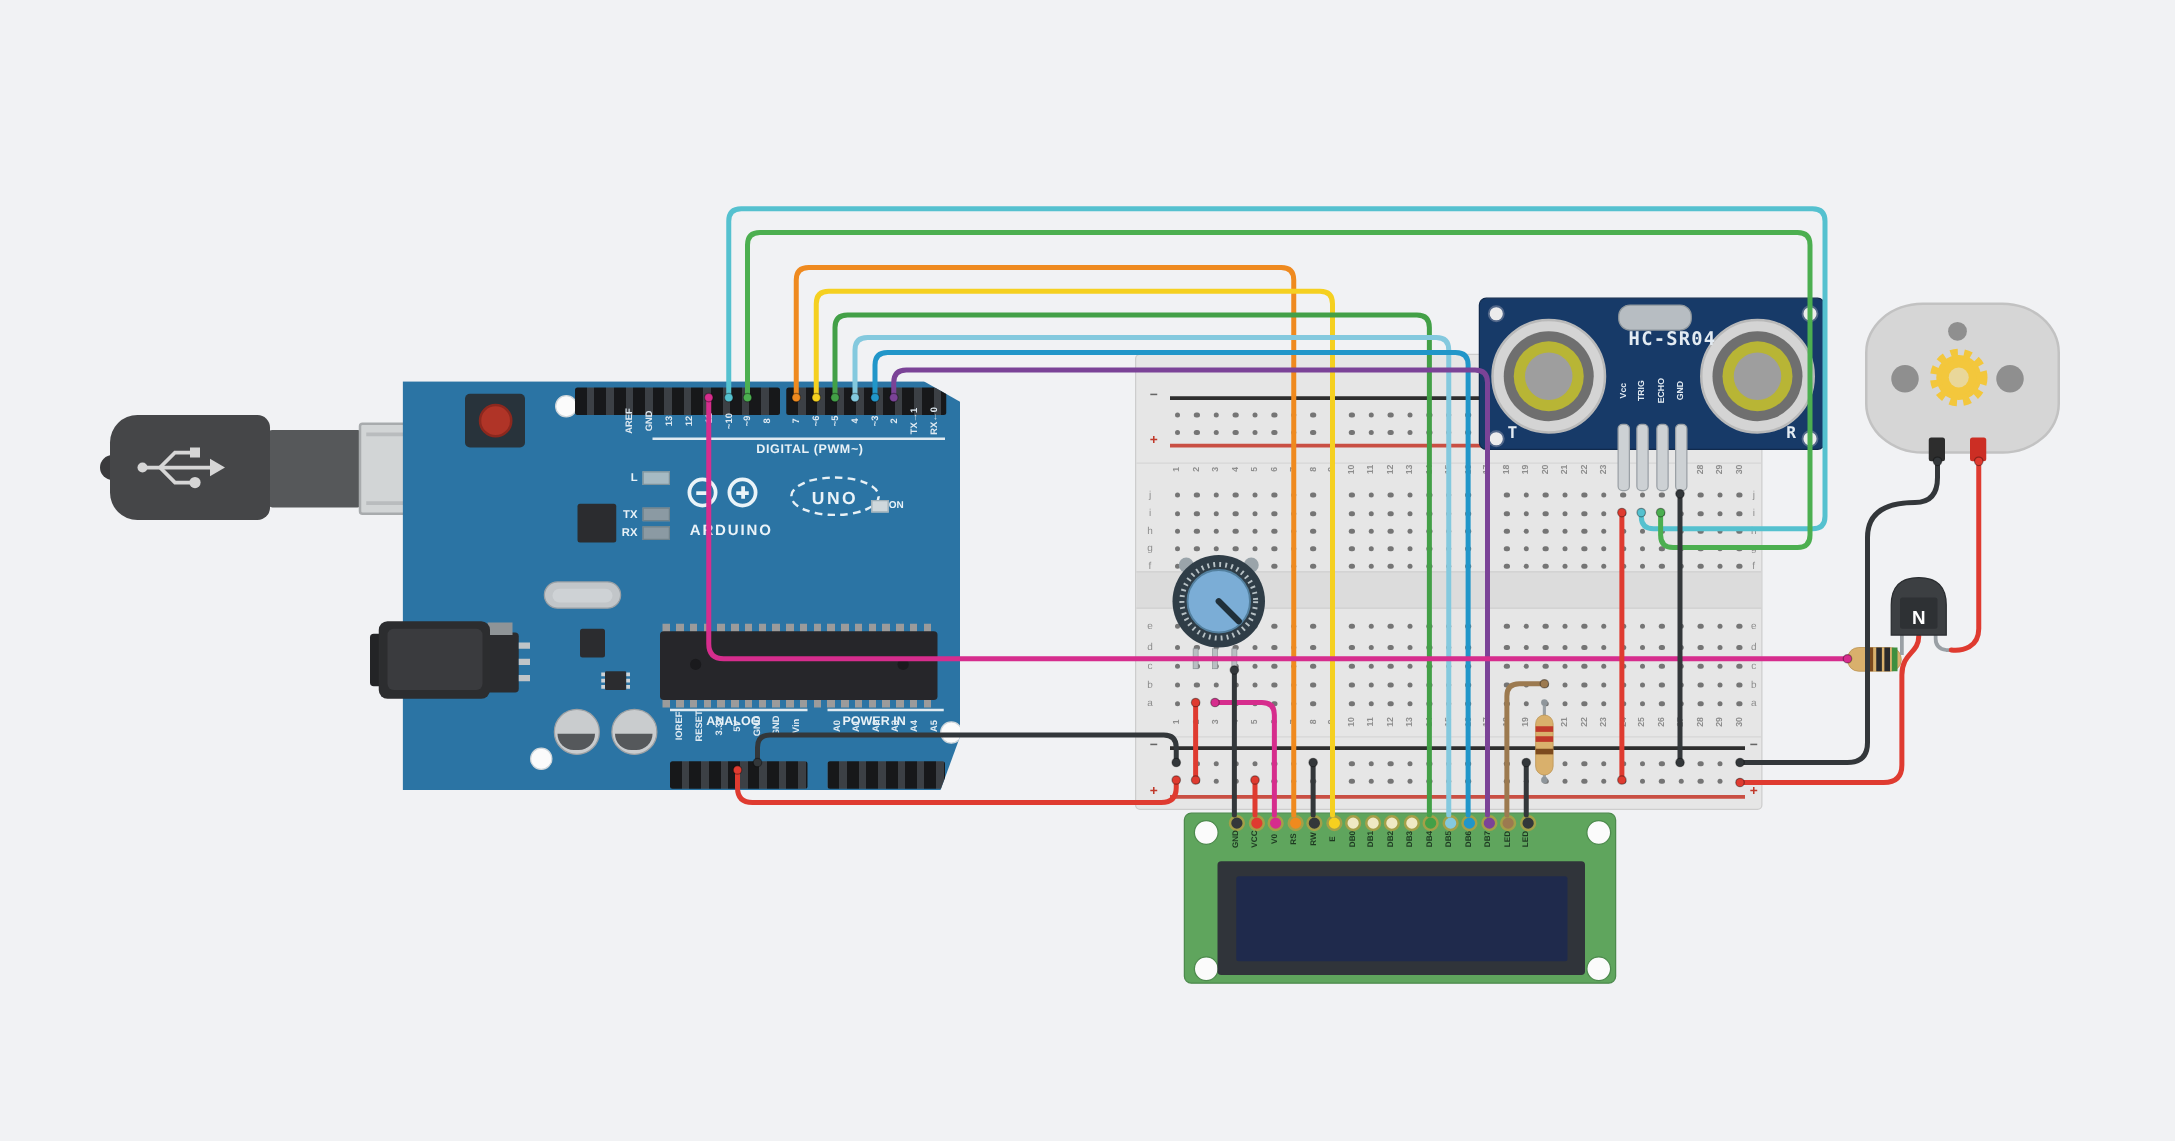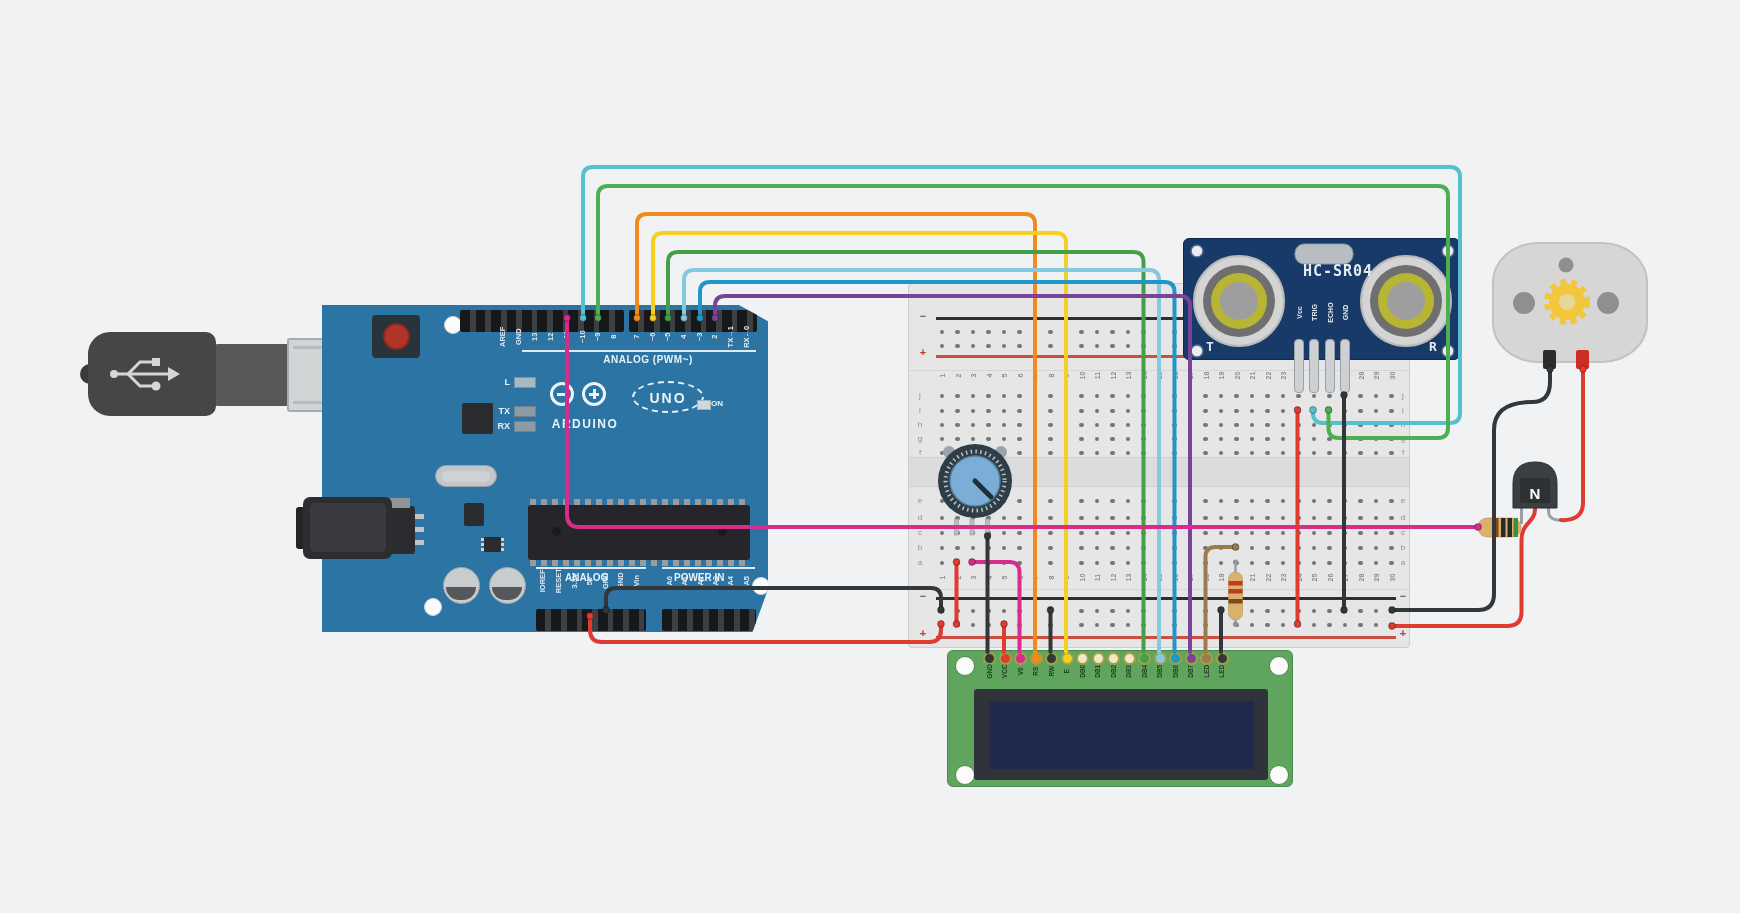--- a/index.html
+++ b/index.html
@@ -61,21 +61,21 @@
         <div style="left:295px;top:28px;width:40px;font-size:7.5px;color:#dfeaf2;" class="vtext">7</div>
         <div style="left:311px;top:28px;width:40px;font-size:7.5px;color:#dfeaf2;" class="vtext">~6</div>
         <div style="left:326px;top:28px;width:40px;font-size:7.5px;color:#dfeaf2;" class="vtext">~5</div>
         <div style="left:342px;top:28px;width:40px;font-size:7.5px;color:#dfeaf2;" class="vtext">4</div>
         <div style="left:358px;top:28px;width:40px;font-size:7.5px;color:#dfeaf2;" class="vtext">~3</div>
         <div style="left:373px;top:28px;width:40px;font-size:7.5px;color:#dfeaf2;" class="vtext">2</div>
         <div style="left:389px;top:28px;width:40px;font-size:7.5px;color:#dfeaf2;" class="vtext">TX→1</div>
         <div style="left:405px;top:28px;width:40px;font-size:7.5px;color:#dfeaf2;" class="vtext">RX←0</div>
       </div>
     <div class="abs" style="left:200px;top:45px;width:234px;height:1.5px;background:rgba(255,255,255,.85);"></div>
-    <div class="abs" style="left:226px;top:49px;width:200px;text-align:center;color:#e9f2f7;font-size:10px;font-weight:bold;letter-spacing:.5px;">ANALOG (PWM~)</div>
+    <div class="abs" style="left:226px;top:49px;width:200px;text-align:center;color:#e9f2f7;font-size:10px;font-weight:bold;letter-spacing:.5px;">DIGITAL (PWM~)</div>
 
     <div class="abs" style="left:160px;top:72px;width:28px;text-align:right;color:#e9f2f7;font-size:9px;font-weight:bold;">L</div>
     <div class="abs" style="left:192px;top:72px;width:20px;height:9px;background:#a6bac3;border:1px solid #7e939c;"></div>
     <div class="abs" style="left:160px;top:101px;width:28px;text-align:right;color:#e9f2f7;font-size:9px;font-weight:bold;">TX</div>
     <div class="abs" style="left:192px;top:101px;width:20px;height:9px;background:#8b9aa3;border:1px solid #70828b;"></div>
     <div class="abs" style="left:160px;top:116px;width:28px;text-align:right;color:#e9f2f7;font-size:9px;font-weight:bold;">RX</div>
     <div class="abs" style="left:192px;top:116px;width:20px;height:9px;background:#8b9aa3;border:1px solid #70828b;"></div>
 
     <div class="abs" style="left:228px;top:77px;width:70px;height:28px;">
       <div class="abs" style="left:0;top:0;width:24px;height:24px;border:3.5px solid #eaf3f8;border-radius:50%;box-sizing:border-box;"></div>

